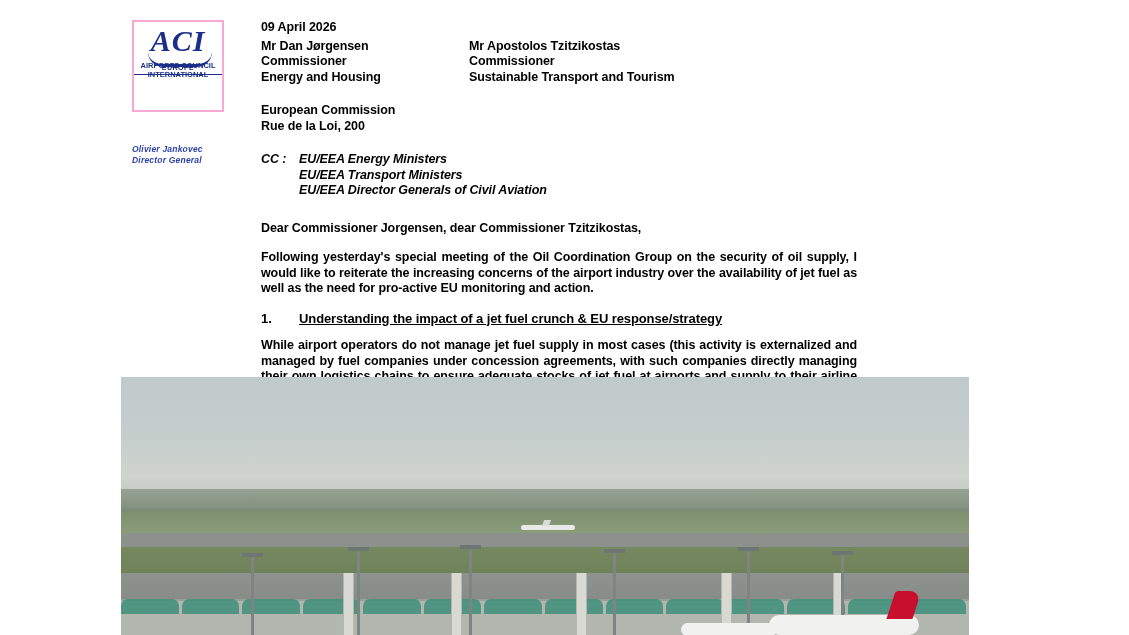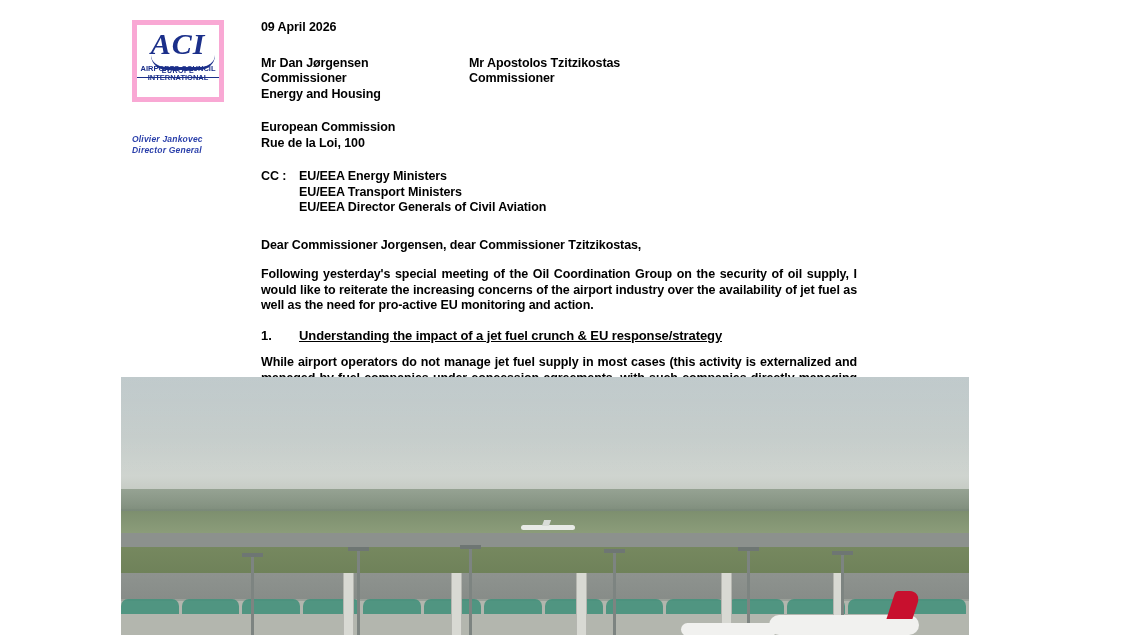--- a/index.html
+++ b/index.html
@@ -23,23 +23,23 @@
 
   
   .logo-block {
     position: absolute;
     left: 124px;
     top: 20px;
     width: 120px;
   }
   .logo-mark {
     width: 92px;
-    height: 82px;
+    height: 92px;
     background: #ffffff;
-    border: 5px solid #f9a8d4;
+    border: 2px solid #f9a8d4;
     box-sizing: border-box;
     position: relative;
     margin-left: 8px;
   }
   .logo-aci {
     position: absolute;
     left: 0;
     right: 0;
     top: 4px;
     text-align: center;
@@ -109,36 +109,37 @@
     position: absolute;
     left: 261px;
     top: 20px;
     width: 596px;
     font-size: 12.5px;
     line-height: 15.5px;
     font-weight: bold;
     letter-spacing: -0.1px;
   }
   .date {
-    margin-bottom: 20px;
+    margin-bottom: 3px;
   }
   .recipients {
     display: flex;
     margin-bottom: 18px;
   }
   .rcol {
     width: 208px;
   }
   .rcol div {
     white-space: nowrap;
   }
   .address {
     margin-bottom: 18px;
   }
   .cc {
+    font-style: italic;
     margin-bottom: 22px;
   }
   .cc-row {
     display: flex;
   }
   .cc-label {
     width: 38px;
     flex: none;
   }
   .cc-lines div {
@@ -335,26 +336,27 @@
 
     <div class="recipients">
       <div class="rcol">
         <div>Mr Dan Jørgensen</div>
         <div>Commissioner</div>
         <div>Energy and Housing</div>
       </div>
       <div class="rcol">
         <div>Mr Apostolos Tzitzikostas</div>
         <div>Commissioner</div>
+        <div>Sustainable Transport and Tourism</div>
       </div>
     </div>
 
     <div class="address">
       <div>European Commission</div>
-      <div>Rue de la Loi, 100</div>
+      <div>Rue de la Loi, 200</div>
     </div>
 
     <div class="cc">
       <div class="cc-row">
         <div class="cc-label">CC :</div>
         <div class="cc-lines">
           <div>EU/EEA Energy Ministers</div>
           <div>EU/EEA Transport Ministers</div>
           <div>EU/EEA Director Generals of Civil Aviation</div>
         </div>

